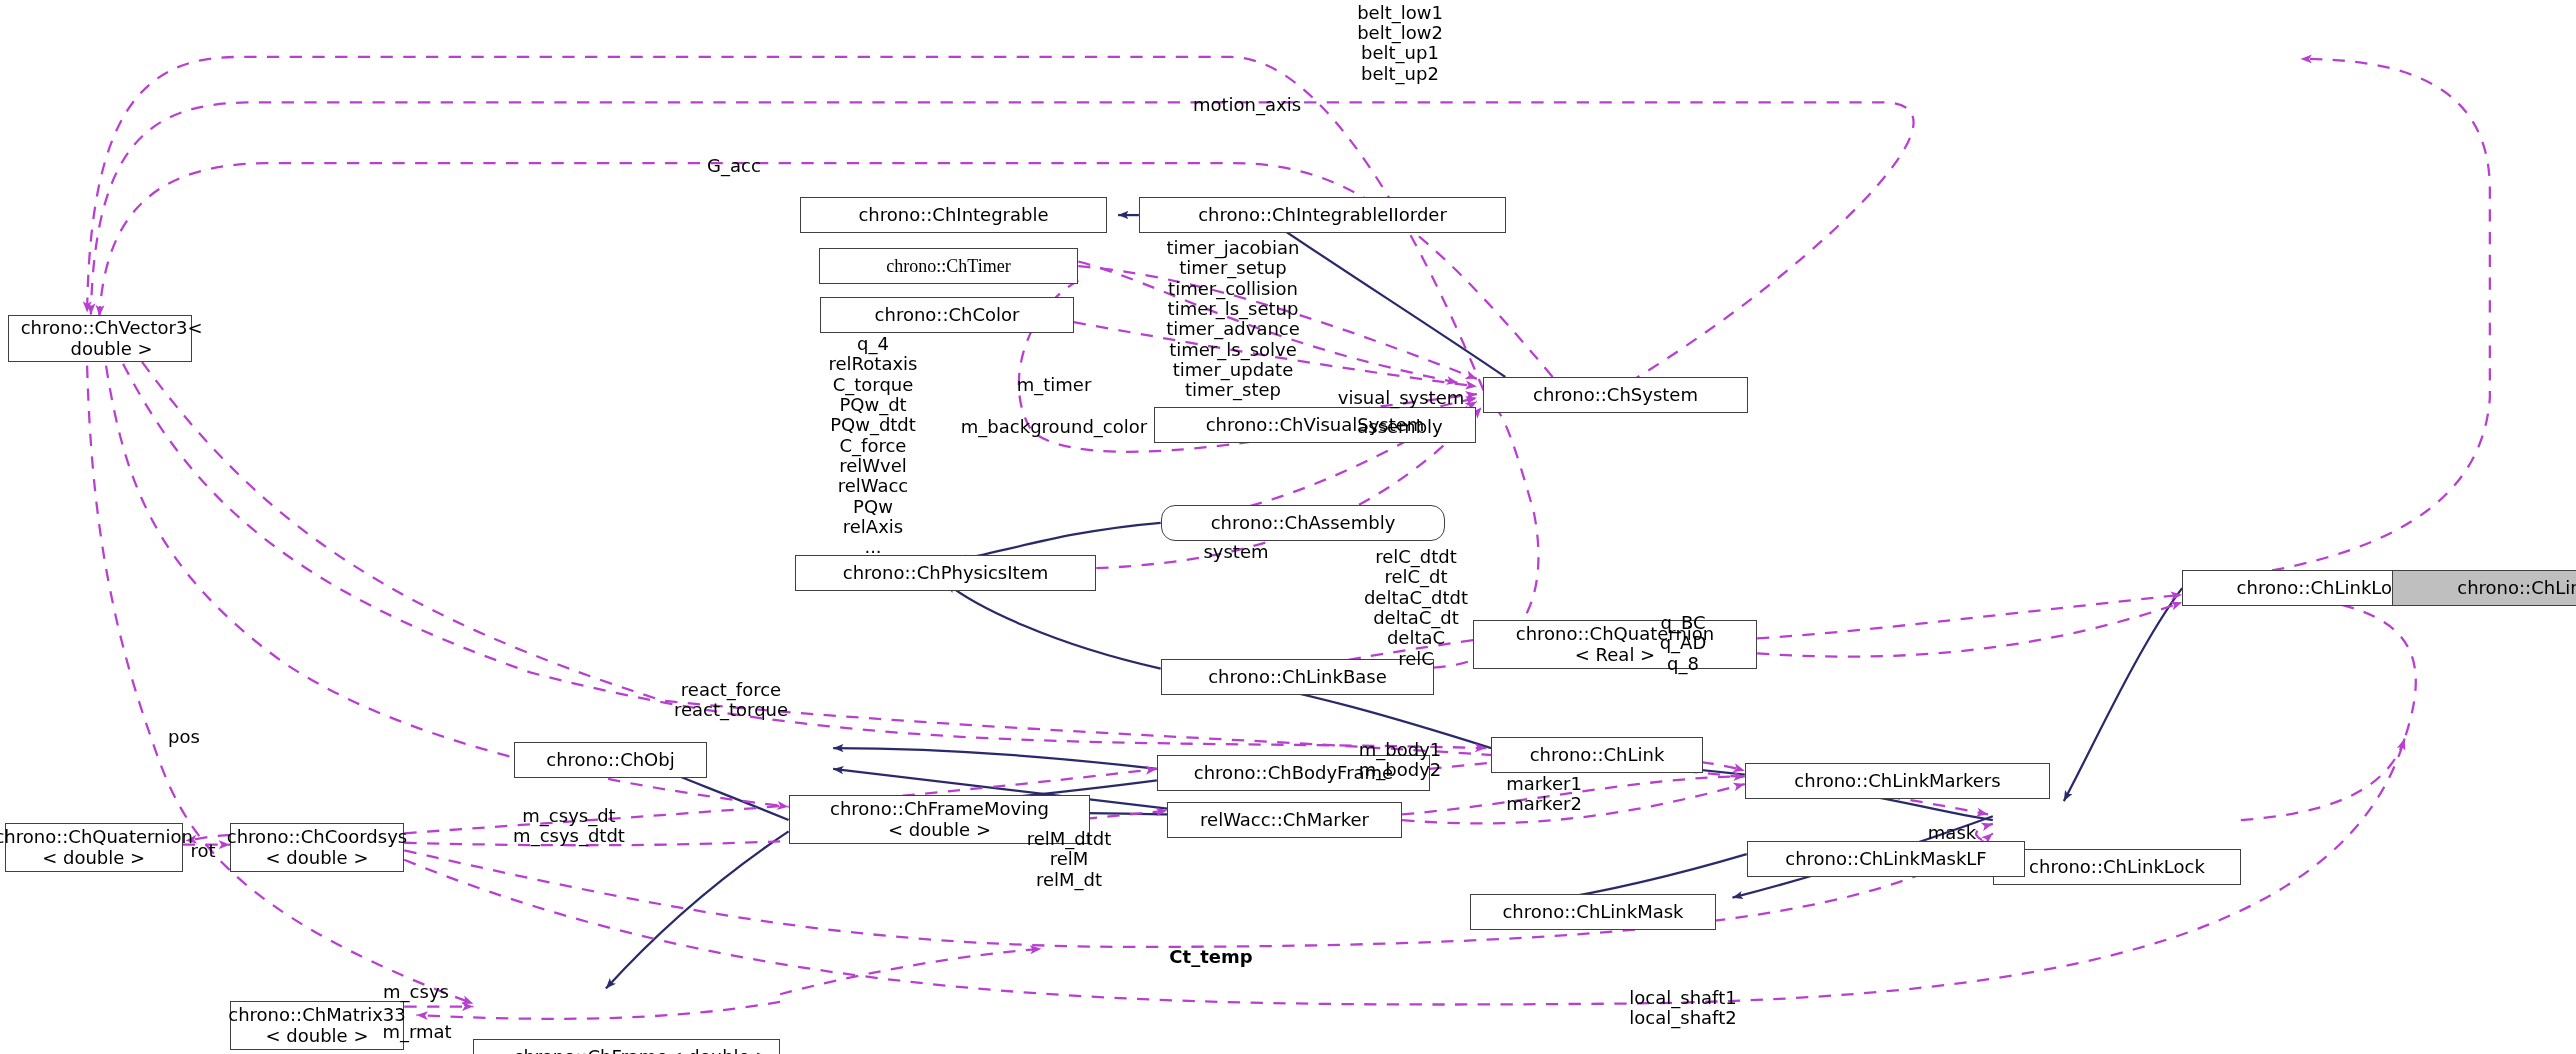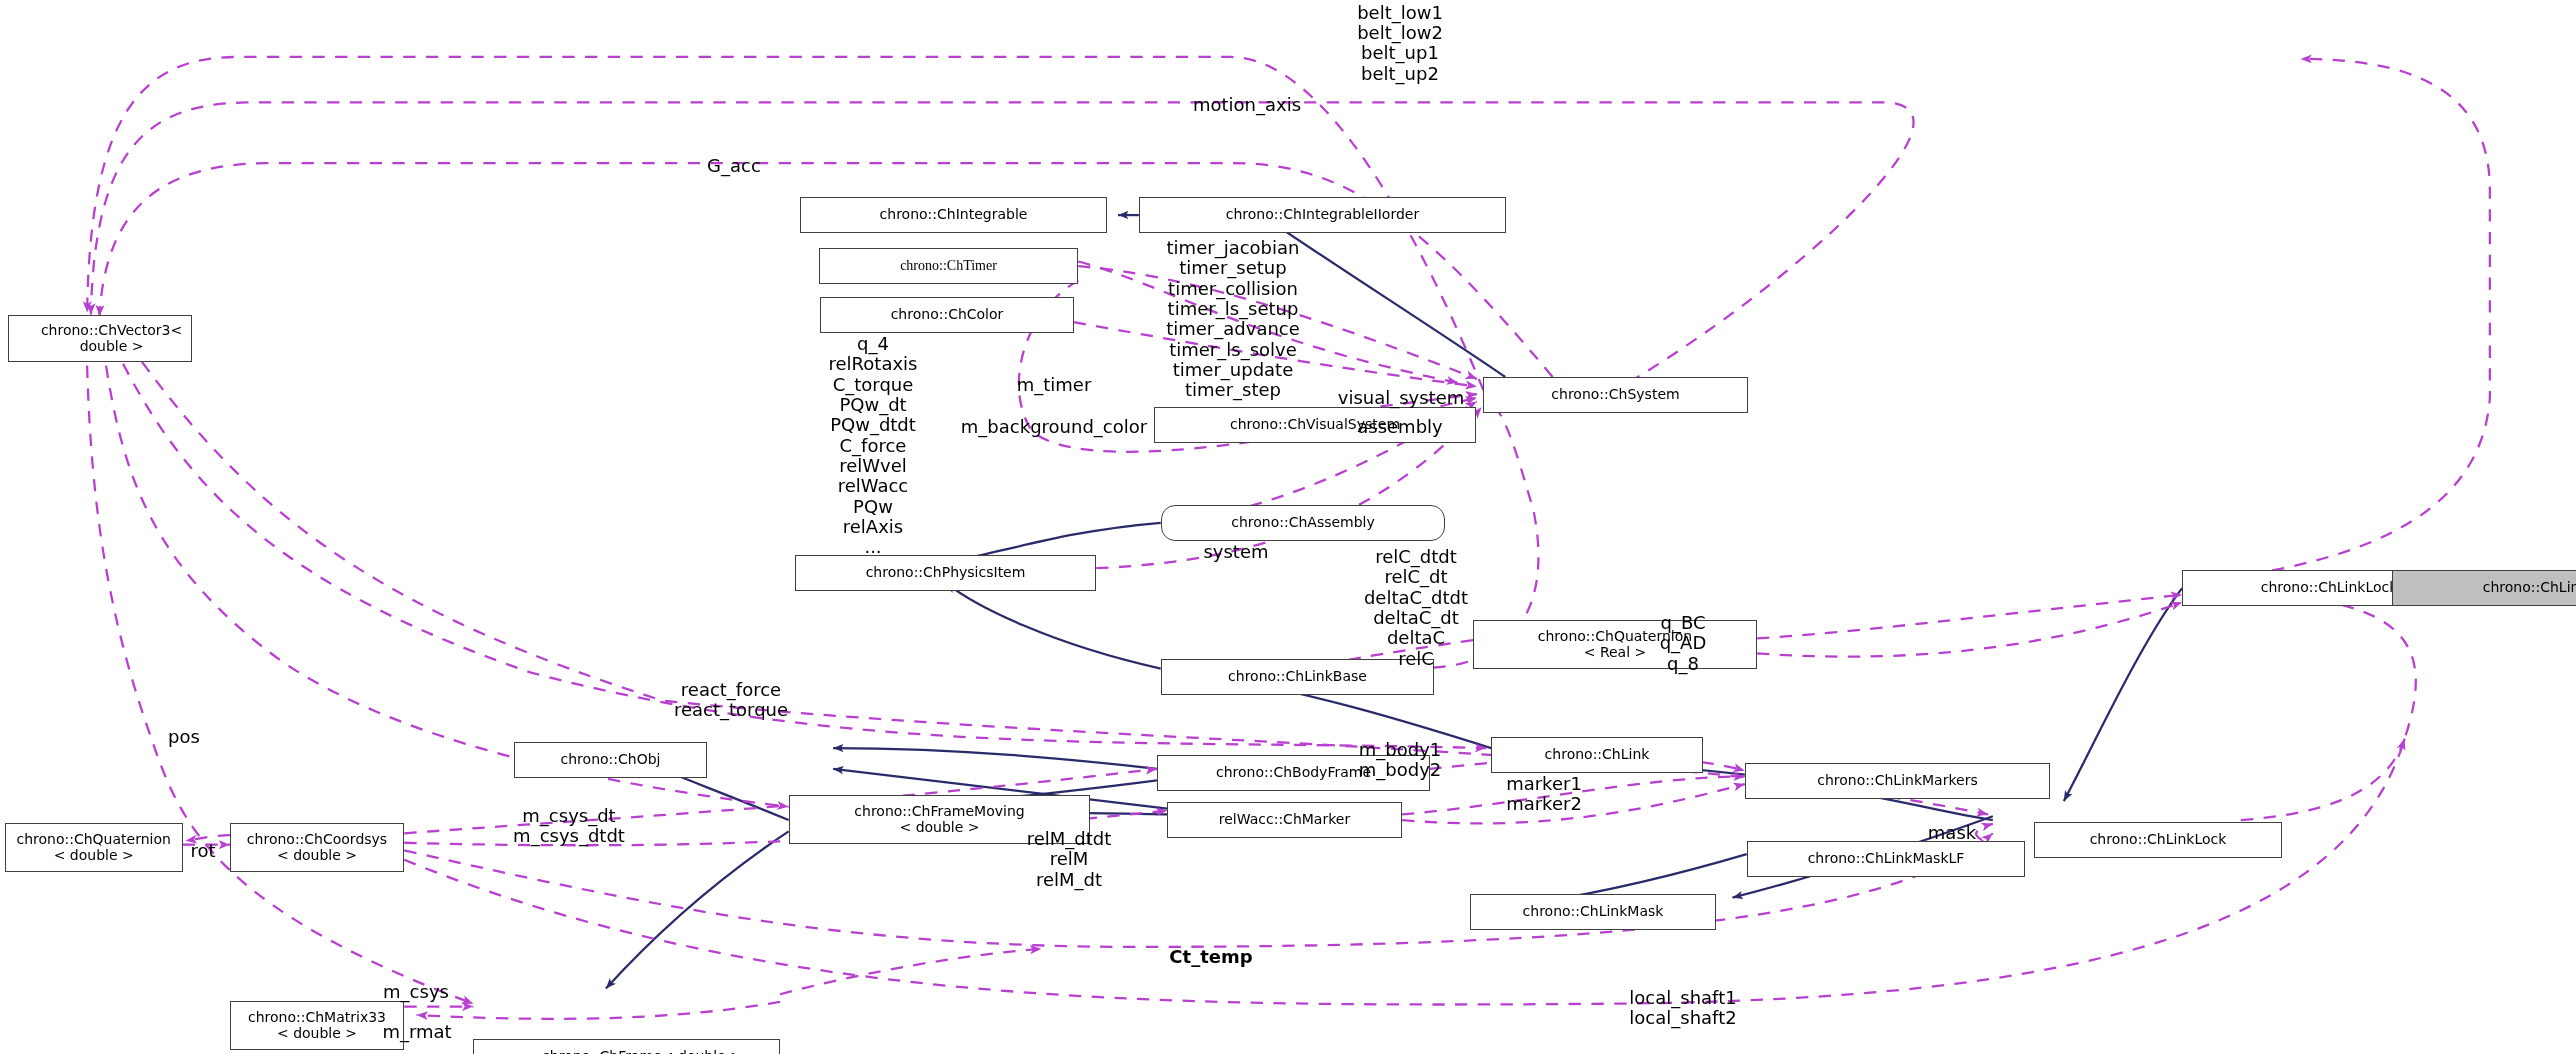--- a/index.html
+++ b/index.html
@@ -1,21 +1,21 @@
 <!DOCTYPE html>
 <html style="font-size:15px"><head>
 <meta charset="utf-8">
 <style>
   html,body{margin:0;padding:0;background:#ffffff;}
   body{font-family:"DejaVu Sans","Liberation Sans",sans-serif;}
   #stage{position:relative;width:2576px;height:1055px;background:#ffffff;overflow:hidden;}
   #edges{position:absolute;left:0;top:0;width:2576px;height:1055px;pointer-events:none;}
   .node{position:absolute;box-sizing:border-box;border:1.9px solid #404040;background:#ffffff;
         display:flex;align-items:center;justify-content:center;text-align:center;
-        font-size:14px;line-height:1.12;color:#000;white-space:pre;}
+        font-size:18px;line-height:1.12;color:#000;white-space:pre;}
   .node.current{background:#bfbfbf;border-color:#404040;}
   .elabel{position:absolute;font-size:18px;line-height:1.13;color:#000;white-space:pre;text-align:center;
           transform:translateX(-50%);}
 </style>
 </head>
 <body>
 
 <div id="stage">
 
   <svg id="edges" viewBox="0 0 2721 1114">
@@ -101,21 +101,21 @@
       <div class="node" style="left: 1161px; top: 659px; width: 273px; height: 36px;">chrono::ChLinkBase</div>
       <div class="node" style="left: 2182px; top: 570px; width: 326px; height: 36px;">chrono::ChLinkLockLock</div>
       <div class="node current" style="left: 2392px; top: 570px; width: 360px; height: 36px;">chrono::ChLinkLockPulley</div>
       <div class="node" style="left: 514px; top: 742px; width: 193px; height: 36px;">chrono::ChObj</div>
       <div class="node" style="left: 1157px; top: 755px; width: 273px; height: 36px;">chrono::ChBodyFrame</div>
       <div class="node" style="left: 1491px; top: 737px; width: 212px; height: 36px;">chrono::ChLink</div>
       <div class="node" style="left: 1745px; top: 763px; width: 305px; height: 36px;">chrono::ChLinkMarkers</div>
       <div class="node" style="left: 789px; top: 795px; width: 301px; height: 49px;">chrono::ChFrameMoving
 &lt; double &gt;</div>
       <div class="node" style="left: 1167px; top: 802px; width: 235px; height: 36px;">relWacc::ChMarker</div>
-      <div class="node" style="left: 1993px; top: 822px; width: 248px; height: 36px; margin-left: 41px;">chrono::ChLinkLock</div>
+      <div class="node" style="left: 1993px; top: 849px; width: 248px; height: 36px;">chrono::ChLinkLock</div>
       <div class="node" style="left: 1747px; top: 841px; width: 278px; height: 36px;">chrono::ChLinkMaskLF</div>
       <div class="node" style="left: 4.7px; top: 823px; width: 178px; height: 49px;">chrono::ChQuaternion
 &lt; double &gt;</div>
       <div class="node" style="left: 230px; top: 823px; width: 174px; height: 49px;">chrono::ChCoordsys
 &lt; double &gt;</div>
       <div class="node" style="left: 1470px; top: 894px; width: 246px; height: 36px;">chrono::ChLinkMask</div>
       <div class="node" style="left: 473px; top: 1039px; width: 307px; height: 36px; padding-left: 31px;">chrono::ChFrame&lt; double &gt;</div>
       <div class="node" style="left: 230px; top: 1001px; width: 174px; height: 49px;">chrono::ChMatrix33
 &lt; double &gt;</div>
     </div>

